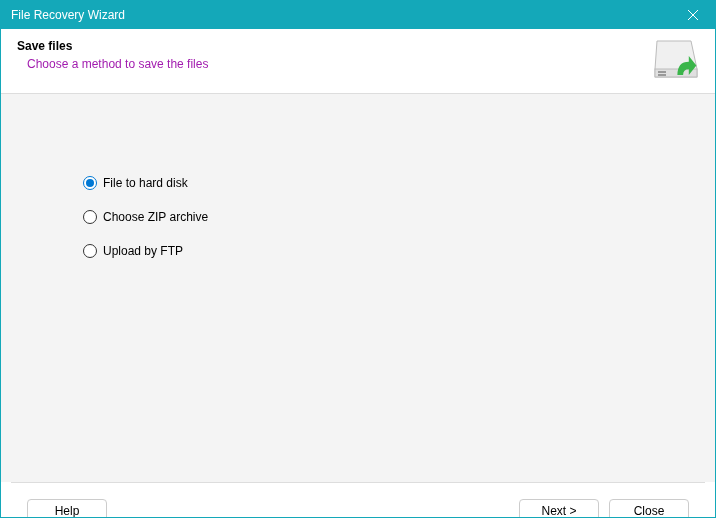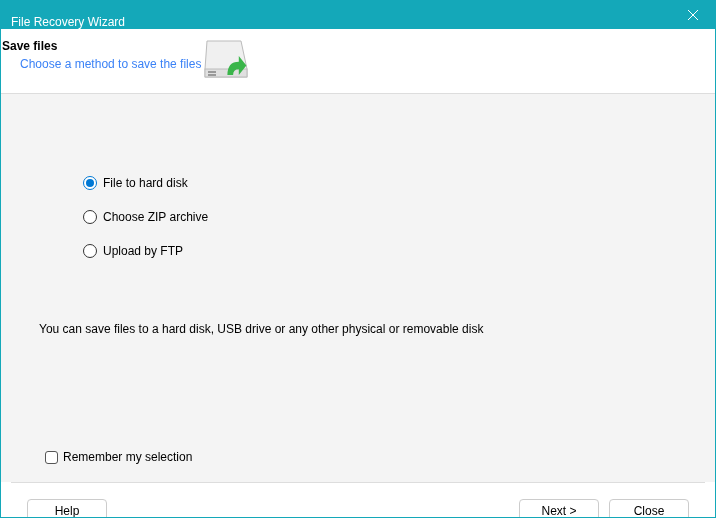--- a/index.html
+++ b/index.html
@@ -10,56 +10,56 @@
       width: 716px;
       height: 518px;
       overflow: hidden;
       border: 1px solid #14a8b9;
     }
     .titlebar {
       background: #14a8b9;
       color: #fff;
       height: 28px;
       display: flex;
-      align-items: flex-end;
+      align-items: center;
       justify-content: space-between;
       padding-left: 10px;
     }
     .titlebar-title {
       font-size: 12px;
     }
     .titlebar-close {
       width: 45px;
       height: 28px;
       display: flex;
       align-items: center;
       justify-content: center;
       cursor: pointer;
     }
     .titlebar-close svg {
       width: 10px;
       height: 10px;
     }
     .header {
       background: #fff;
-      padding: 10px 14px 12px 1px;
+      padding: 10px 14px 12px 16px;
       display: flex;
-      justify-content: flex-start;
+      justify-content: space-between;
       align-items: flex-start;
       border-bottom: 1px solid #ddd;
     }
     .header-text h2 {
       font-size: 12px;
       font-weight: bold;
       margin-bottom: 4px;
     }
     .header-text p {
       font-size: 12px;
-      margin-left: 18px;
-      color: #3b82f6;
+      margin-left: 10px;
+      color: #a21caf;
     }
     .header-icon {
       width: 50px;
       height: 42px;
     }
     .content {
       background: #f4f4f4;
       padding: 0 30px;
       height: 388px;
       position: relative;
@@ -180,25 +180,20 @@
     </div>
     <div class="radio-option">
       <span class="radio-circle"></span>
       <span>Choose ZIP archive</span>
     </div>
     <div class="radio-option">
       <span class="radio-circle"></span>
       <span>Upload by FTP</span>
     </div>
   </div>
-  <div class="description">You can save files to a hard disk, USB drive or any other physical or removable disk</div>
-  <div class="remember-row">
-    <span class="checkbox"></span>
-    <span>Remember my selection</span>
-  </div>
 </div>
 
 <div class="footer">
   <button class="btn">Help</button>
   <div class="footer-spacer"></div>
   <button class="btn">Next &gt;</button>
   <button class="btn">Close</button>
 </div>
 
 </body></html>

